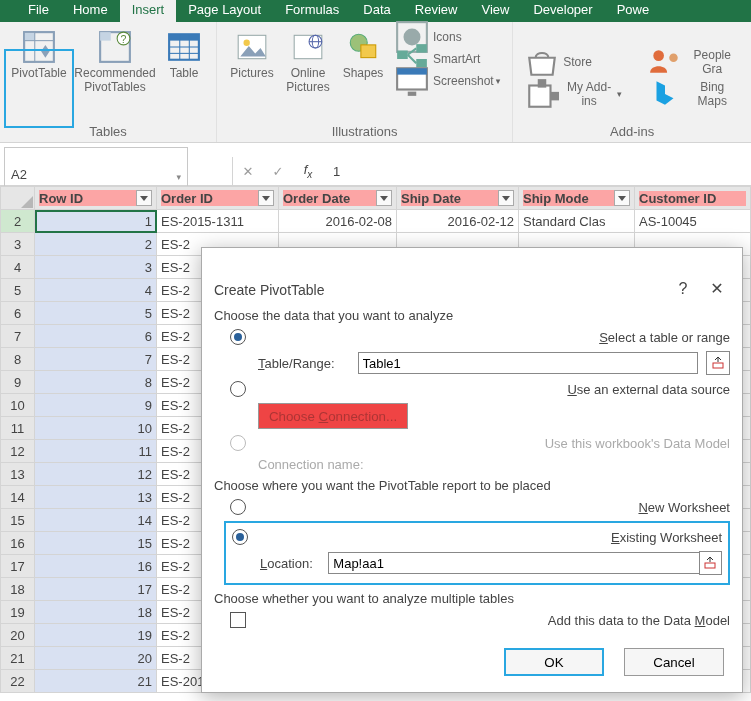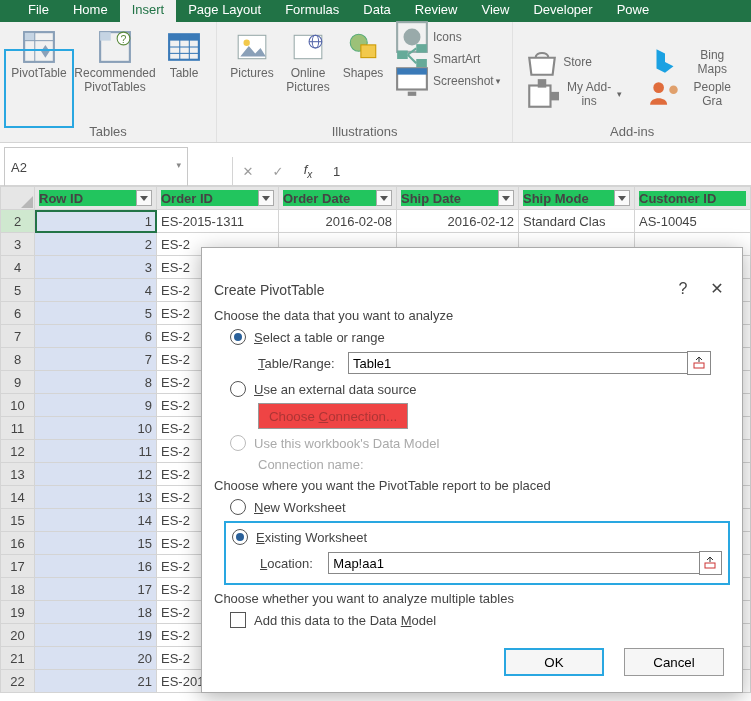--- a/index.html
+++ b/index.html
@@ -11,45 +11,45 @@
   .rgroup .buttons { display: flex; flex: 1; }
   .rgroup .glabel { font-size: 13px; color: #666; height: 18px; }
   .rbtn { display: flex; flex-direction: column; align-items: center; justify-content: flex-start; width: 62px; padding-top: 4px; text-align: center; font-size: 12px; color: #666; cursor: pointer; }
   .rbtn.small { width: auto; flex-direction: row; height: 22px; padding: 0 4px; align-items: center; }
   .rbtn.small svg { margin-right: 4px; flex-shrink: 0; }
   .rbtn .lbl { line-height: 14px; margin-top: 2px; }
   .rbtn svg { width: 34px; height: 34px; }
   .highlight-box { border: 2px solid #29a7e1; box-sizing: border-box; }
   .pivot-highlight { position: absolute; left: 4px; top: 27px; width: 70px; height: 79px; pointer-events: none; }
   .fbar { display: flex; align-items: center; border-bottom: 1px solid #d4d4d4; height: 28px; position: relative; margin-top: 14px; }
-  .namebox { width: 170px; border: 1px solid #c8c8c8; height: 22px; display: flex; align-items: flex-start; padding: 12px 6px; margin-left: 4px; justify-content: space-between; }
+  .namebox { width: 170px; border: 1px solid #c8c8c8; height: 22px; display: flex; align-items: flex-end; padding: 12px 6px; margin-left: 4px; justify-content: space-between; }
   .fxarea { display: flex; align-items: center; border-left: 1px solid #d4d4d4; height: 28px; margin-left: 44px; }
   .fxbtn { width: 30px; text-align: center; color: #9c9c9c; }
   .fxbtn.fx { font-style: italic; color: #444; }
   .fxval { padding-left: 10px; }
   .sheet { position: relative; }
   table.grid { border-collapse: collapse; width: 100%; table-layout: fixed; }
   table.grid th, table.grid td { border: 1px solid #d4d4d4; height: 22px; font-size: 13px; padding: 0 4px; overflow: hidden; white-space: nowrap; text-align: left; }
   table.grid th.rowhdr, table.grid td.rowhdr { background: #e6e6e6; text-align: center; color: #444; width: 32px; }
   table.grid th.colhdr { background: #e6e6e6; }
-  table.grid .cfilter { display: flex; justify-content: space-between; align-items: center; background: #22c55e; }
+  table.grid .cfilter { display: flex; justify-content: space-between; align-items: center; background: #fca5a5; }
   table.grid .cfilter .hdrtxt { font-weight: 600; }
   table.grid .dropbtn { width: 14px; height: 14px; border: 1px solid #aaa; display: inline-flex; align-items: center; justify-content: center; background: #fafafa; }
   table.grid tr.sel td.rowhdr { background: #cfe8cf; }
   table.grid td.rowid { text-align: right; background: #d9e1f2; }
   table.grid td.orderid { background: #fff; }
   .active-cell { outline: 2px solid #227447; outline-offset: -2px; }
   
   .dialog { position: absolute; left: 201px; top: 247px; width: 540px; height: 444px; background: #fff; border: 1px solid #aaa; box-shadow: 0 4px 20px rgba(0,0,0,0.3); display: flex; flex-direction: column; }
   .dialog .titlebar { display: flex; align-items: flex-end; height: 34px; padding: 16px 8px 0 12px; font-size: 14px; }
   .dialog .titlebar .t { flex: 1; }
   .dialog .titlebar .tbtn { width: 34px; text-align: center; font-size: 16px; cursor: pointer; }
   .dialog .body { padding: 4px 12px 0 12px; font-size: 13px; color: #444; }
   .dialog .section { margin-top: 6px; }
-  .dialog .optrow { display: flex; align-items: center; margin: 6px 0 6px 16px; }
+  .dialog .optrow { display: flex; align-items: center; margin: 6px 0 6px 16px; justify-content: space-between; }
   .dialog .optrow.indent { margin-left: 44px; }
   .dialog input[type=text] { height: 20px; border: 1px solid #888; padding: 0 4px; font-size: 13px; }
   .dialog .selbtn { width: 22px; height: 22px; border: 1px solid #888; margin-left: -1px; display: flex; align-items: center; justify-content: center; }
   .dialog button.push { width: 86px; height: 26px; border: 1px solid #999; background: #ef4444; cursor: pointer; }
   .dialog .footer { margin-top: auto; display: flex; justify-content: flex-end; gap: 20px; padding: 0 18px 16px 0; }
   .dialog .footer button { width: 100px; height: 28px; border: 1px solid #999; background: #f6f6f6; }
   .dialog .footer button.primary { border: 2px solid #29a7e1; }
   .radio { width: 14px; height: 14px; border: 1px solid #555; border-radius: 50%; margin-right: 8px; display: inline-flex; align-items: center; justify-content: center; flex-shrink: 0; }
   .radio.checked::after { content: ""; width: 8px; height: 8px; background: #2a6099; border-radius: 50%; }
   .radio.disabled { border-color: #bbb; }
@@ -189,31 +189,31 @@
               <rect x="6" y="1" width="4" height="4" fill="#888"></rect>
               <rect x="12" y="7" width="4" height="4" fill="#888"></rect>
             </svg>
           <span>My Add-ins</span>
           <span style="margin-left:2px;font-size:9px">▾</span>
         </div>
       </div>
       <div class="smallcol" style="justify-content:center;gap:10px;margin-left:18px;margin-top:6px">
         <div class="rbtn small">
           <svg width="16" height="16" viewBox="0 0 16 16">
-              <path d="M4 2 L4 11 L8 13 L12 10 L8 8 L8 4 Z" fill="#1ba1e2"></path>
-            </svg>
-          <span>Bing Maps</span>
-        </div>
-        <div class="rbtn small">
-          <svg width="16" height="16" viewBox="0 0 16 16">
               <circle cx="5" cy="5" r="2.5" fill="#e06c3c"></circle>
               <path d="M1 13 C1 9 9 9 9 13 Z" fill="#e06c3c"></path>
               <circle cx="12" cy="6" r="2" fill="#e0a06c"></circle>
             </svg>
           <span>People Gra</span>
+        </div>
+        <div class="rbtn small">
+          <svg width="16" height="16" viewBox="0 0 16 16">
+              <path d="M4 2 L4 11 L8 13 L12 10 L8 8 L8 4 Z" fill="#1ba1e2"></path>
+            </svg>
+          <span>Bing Maps</span>
         </div>
       </div>
     </div>
     <div class="glabel">Add-ins</div>
   </div>
 </div>
 
 <div class="fbar">
   <div class="namebox">
     <span>A2</span>

